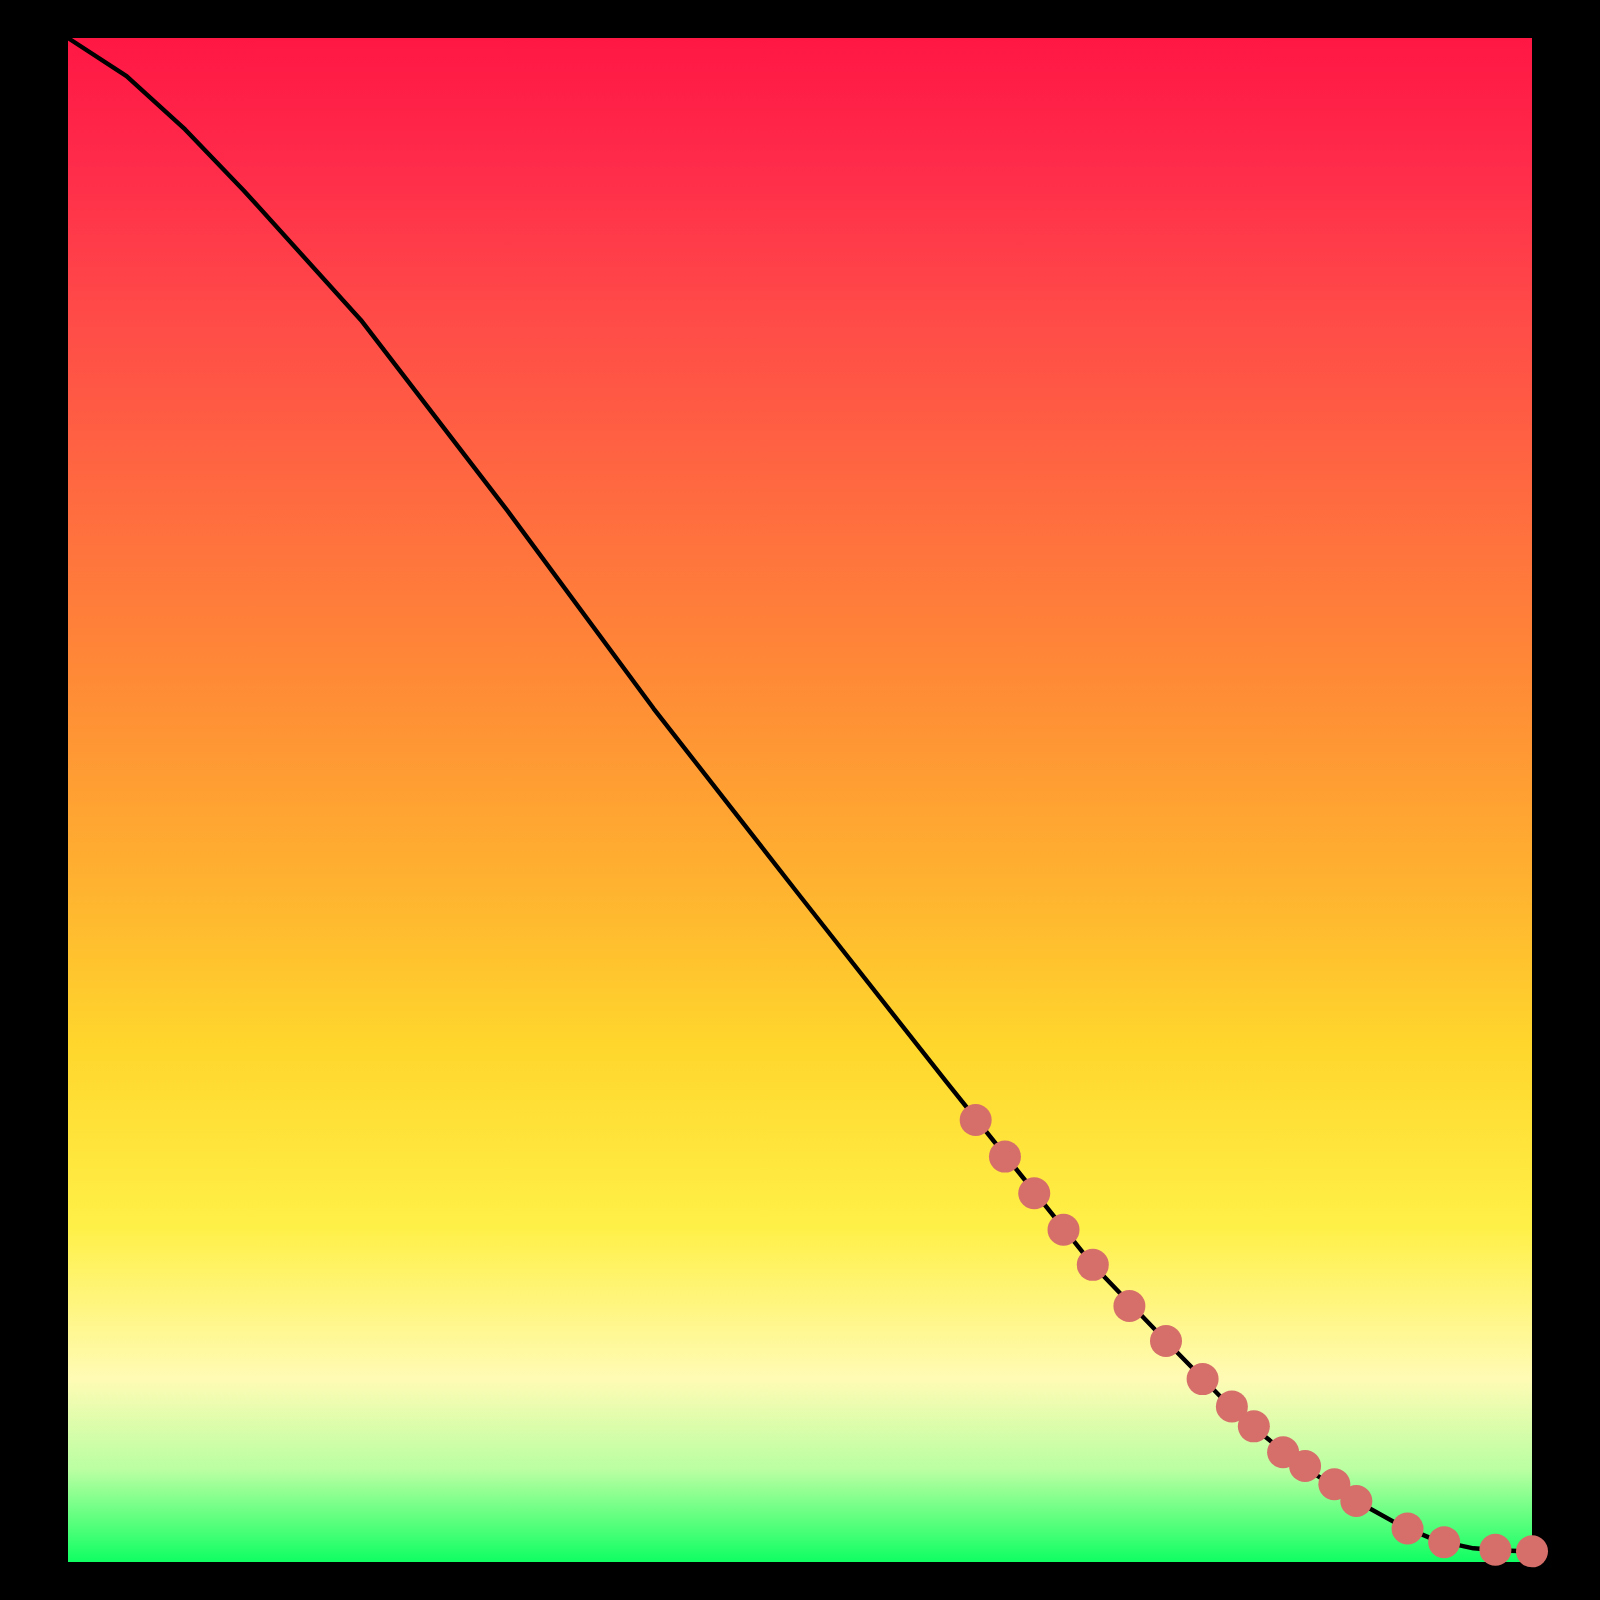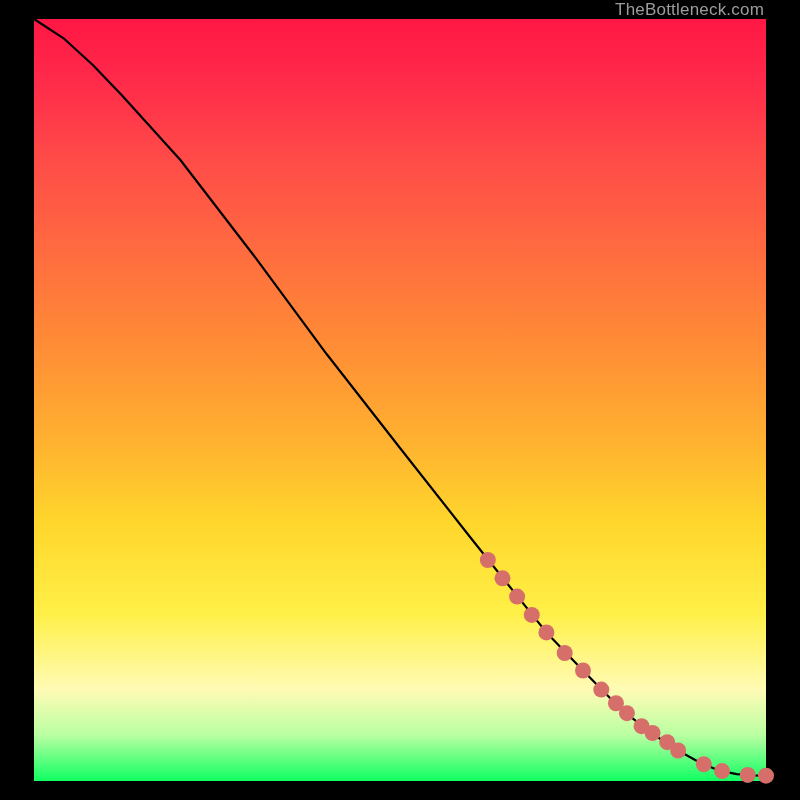--- a/index.html
+++ b/index.html
@@ -56,21 +56,20 @@
     top: 19px;
     width: 732px;
     height: 762px;
     overflow: visible;
   }
 </style>
 </head>
 <body>
 
 <div class="stage">
-  <div class="watermark">TheBottleneck.com</div>
   <div class="plot"></div>
   <svg class="overlay" viewBox="0 0 732 762">
     <path id="curve-path" fill="none" stroke="#000000" stroke-width="2.2" stroke-linecap="round" stroke-linejoin="round" d="M0.00 0.00 L29.28 19.05 L58.56 45.72 L87.84 76.20 L146.40 140.97 L219.60 236.22 L292.80 335.28 L366.00 429.01 L439.20 521.97 L512.40 613.41 L549.00 651.51 L585.60 688.85 L614.88 712.47 L644.16 731.52 L666.12 743.71 L680.76 749.81 L691.74 752.86 L702.72 755.14 L717.36 756.28 L732.00 756.67"></path>
     <g id="markers">
         <circle cx="453.84" cy="541.02" r="8" fill="#d66f6a"></circle>
         <circle cx="468.48" cy="559.31" r="8" fill="#d66f6a"></circle>
         <circle cx="483.12" cy="577.60" r="8" fill="#d66f6a"></circle>
         <circle cx="497.76" cy="595.88" r="8" fill="#d66f6a"></circle>
         <circle cx="512.40" cy="613.41" r="8" fill="#d66f6a"></circle>
         <circle cx="530.70" cy="633.98" r="8" fill="#d66f6a"></circle>

